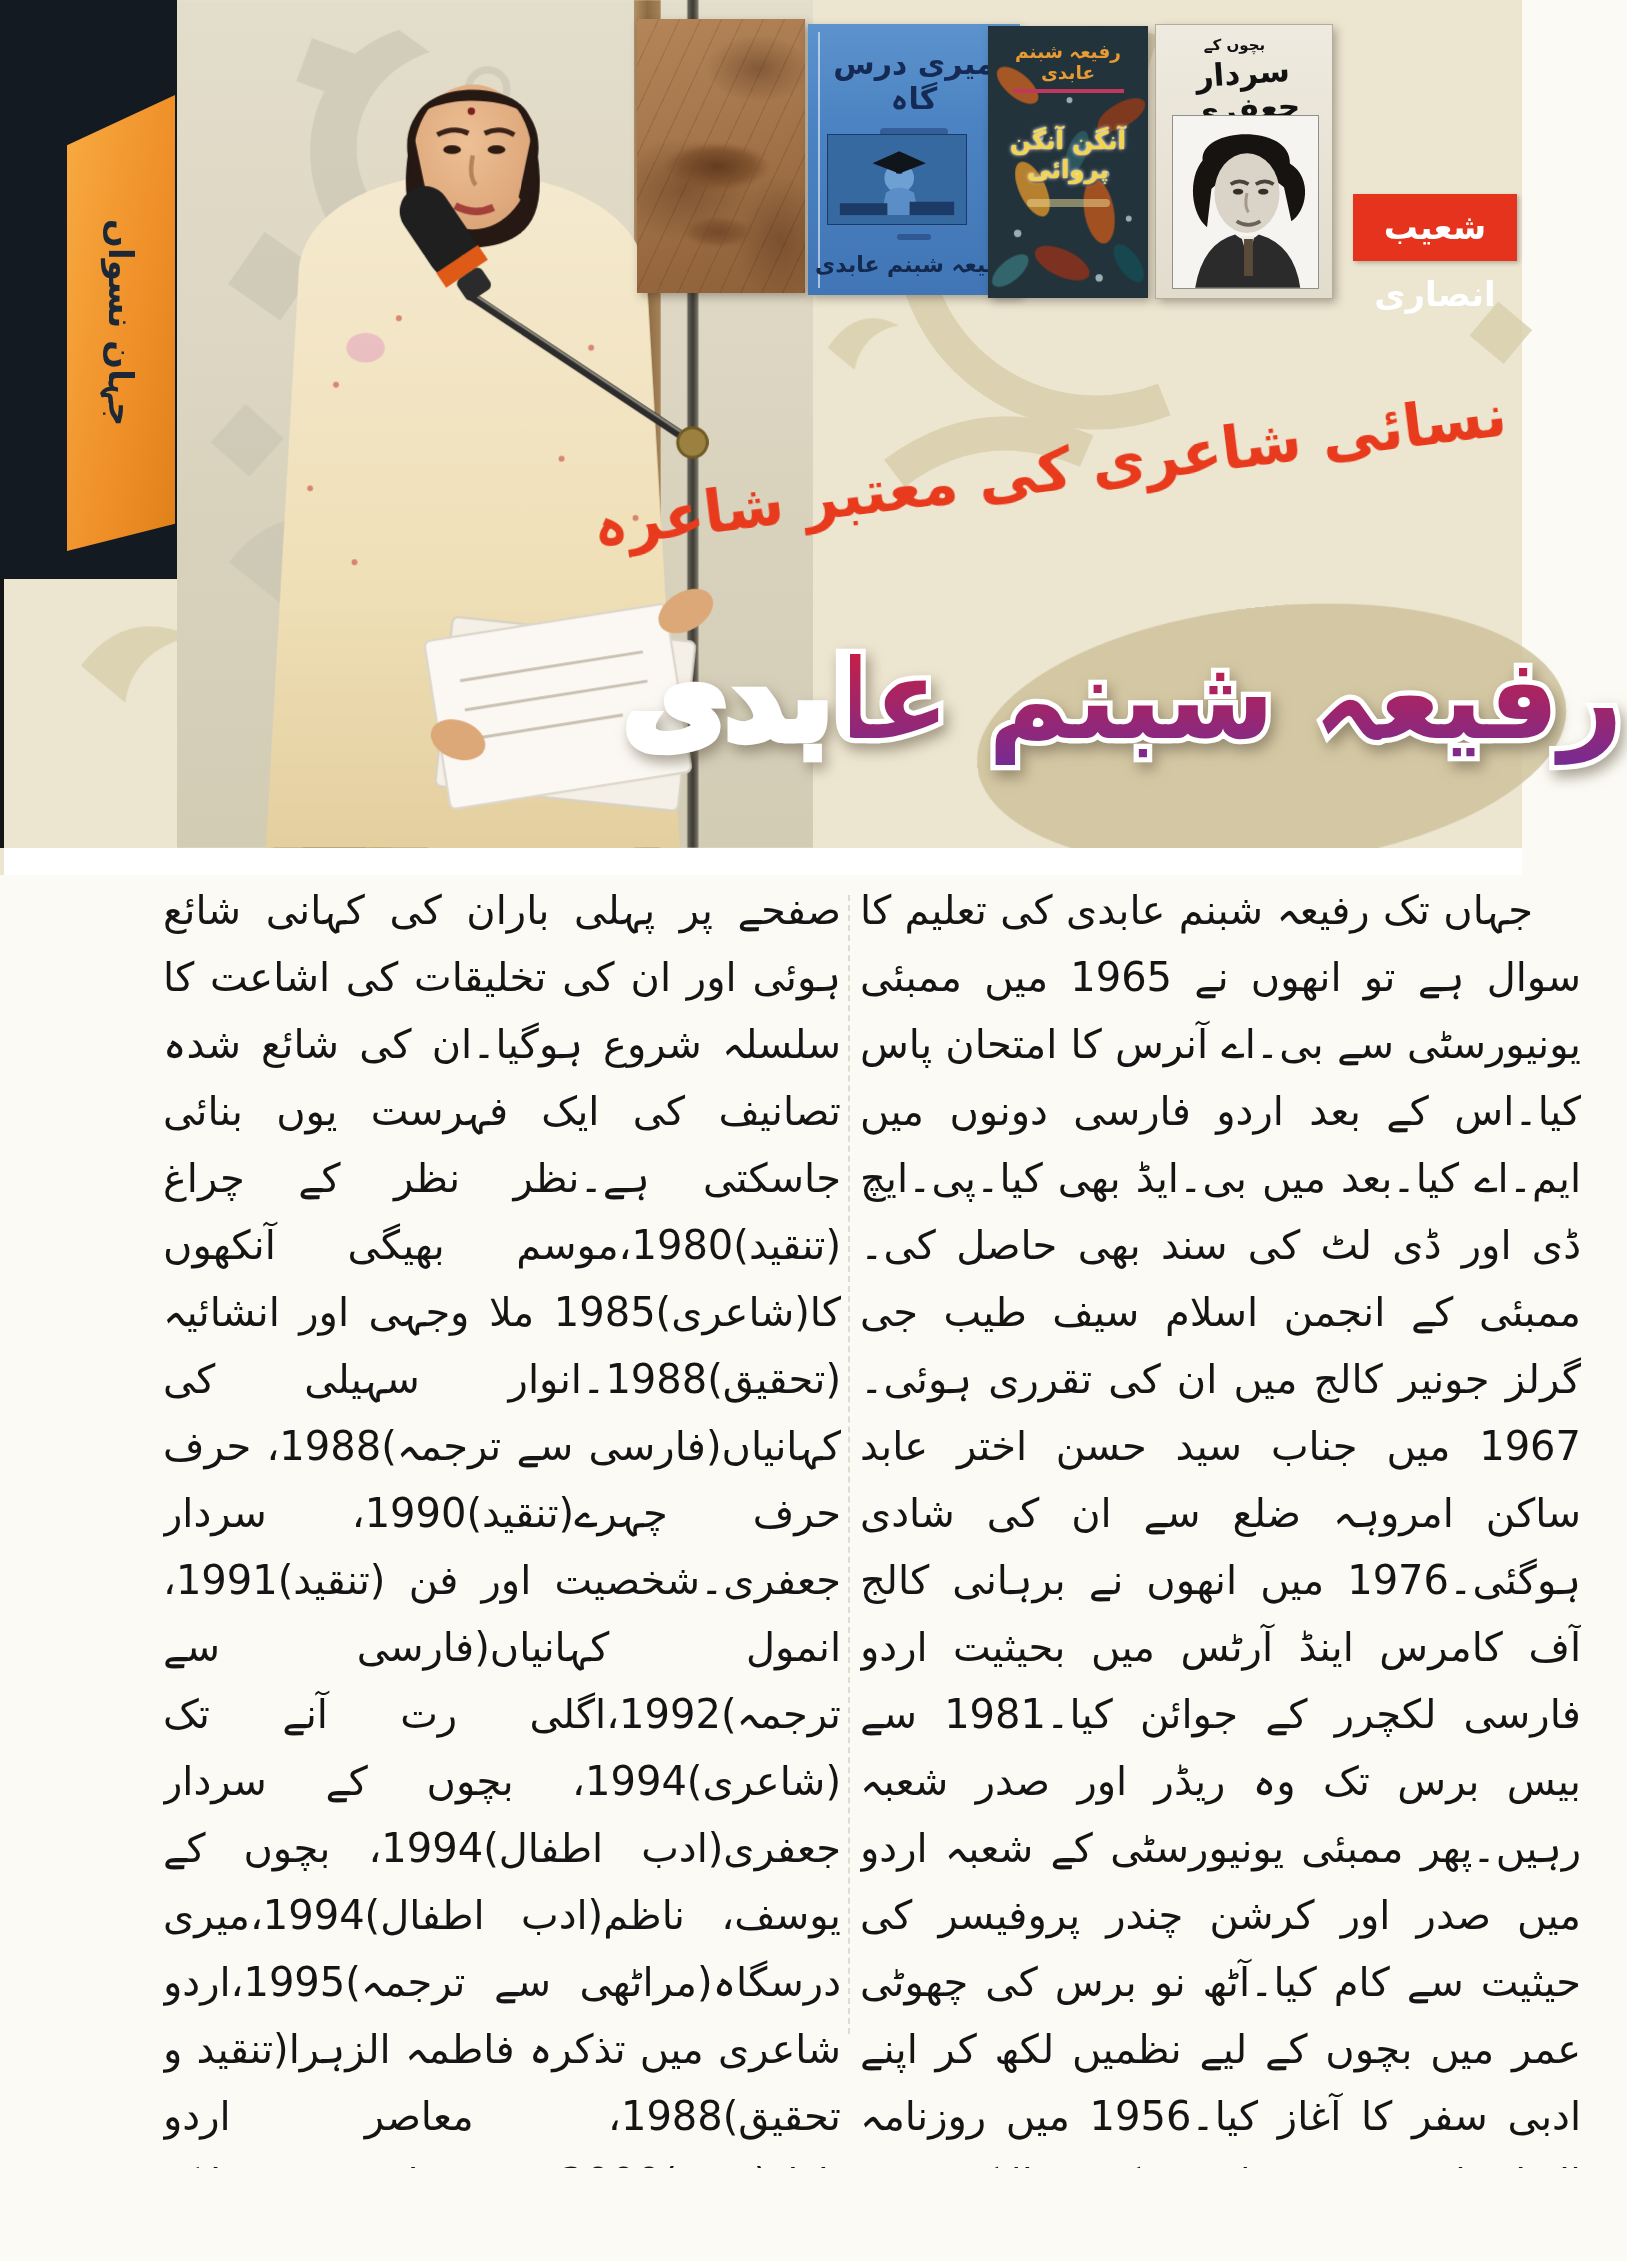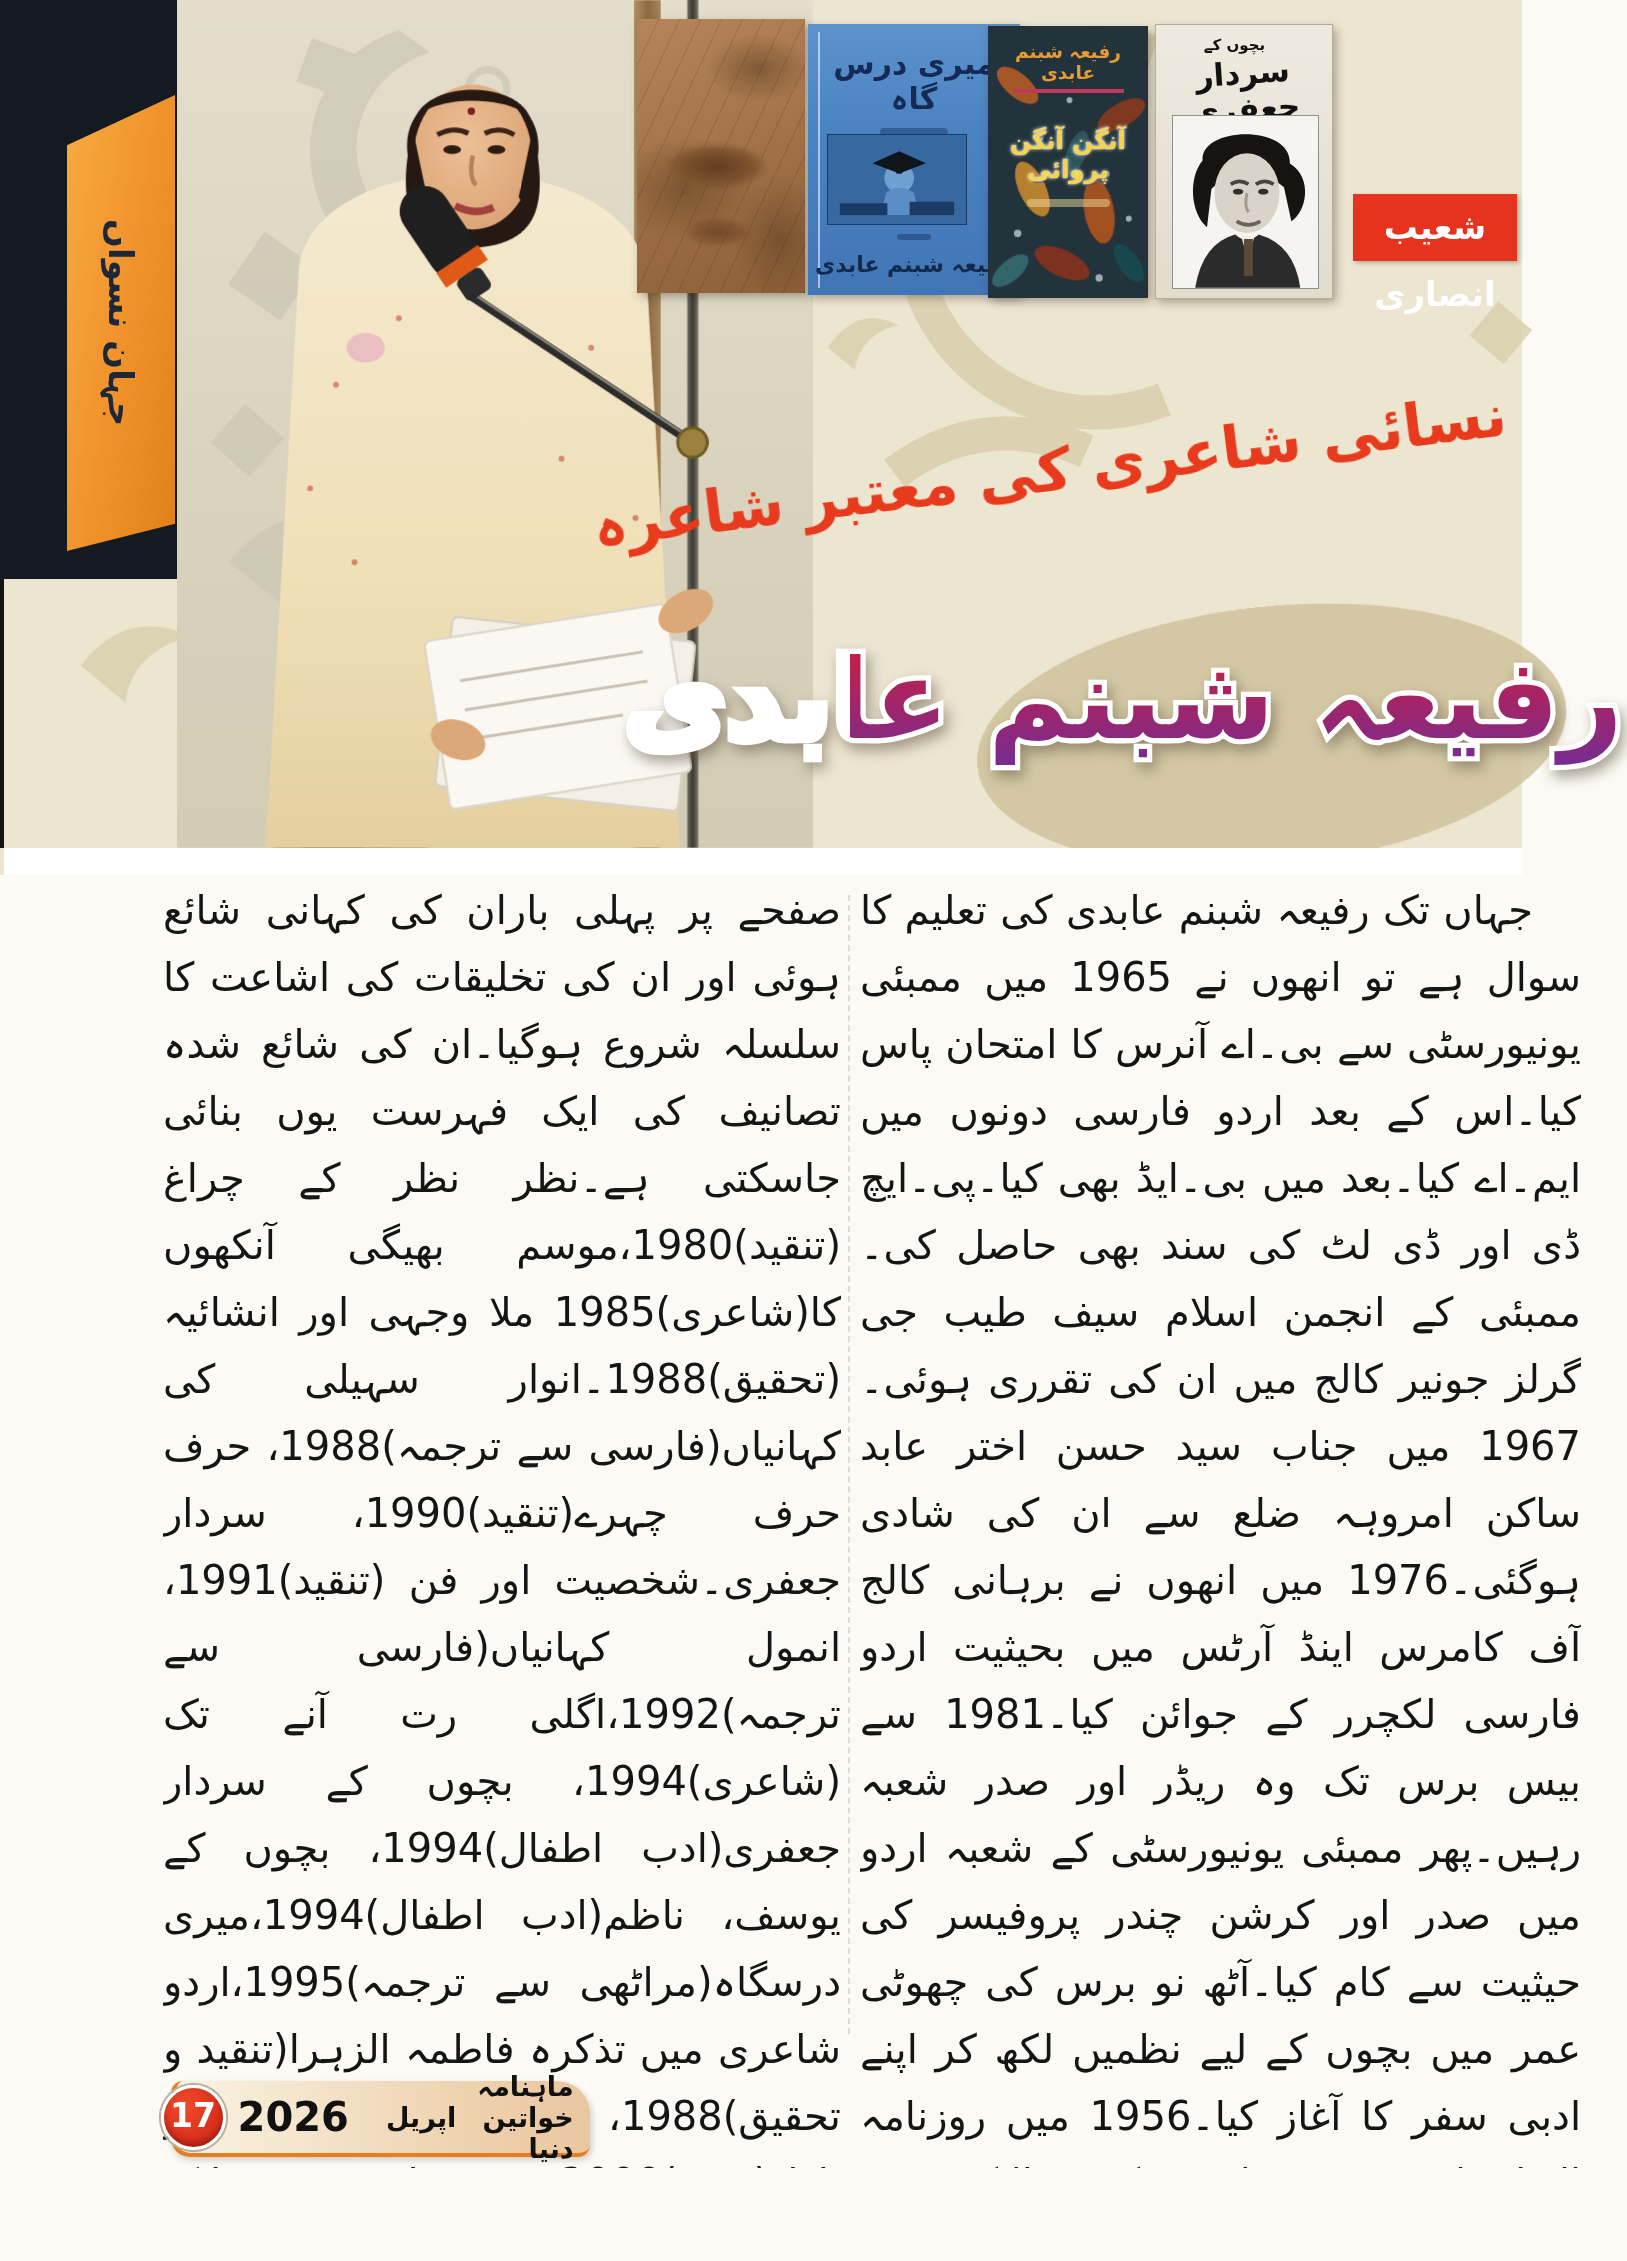--- a/index.html
+++ b/index.html
@@ -335,21 +335,15 @@
 
   <div class="col col-right">
       <p>جہاں تک رفیعہ شبنم عابدی کی تعلیم کا سوال ہے تو انھوں نے 1965 میں ممبئی یونیورسٹی سے بی۔اے آنرس کا امتحان پاس کیا۔اس کے بعد اردو فارسی دونوں میں ایم۔اے کیا۔بعد میں بی۔ایڈ بھی کیا۔پی۔ایچ ڈی اور ڈی لٹ کی سند بھی حاصل کی۔ممبئی کے انجمن اسلام سیف طیب جی گرلز جونیر کالج میں ان کی تقرری ہوئی۔1967 میں جناب سید حسن اختر عابد ساکن امروہہ ضلع سے ان کی شادی ہوگئی۔1976 میں انھوں نے برہانی کالج آف کامرس اینڈ آرٹس میں بحیثیت اردو فارسی لکچرر کے جوائن کیا۔1981 سے بیس برس تک وہ ریڈر اور صدر شعبہ رہیں۔پھر ممبئی یونیورسٹی کے شعبہ اردو میں صدر اور کرشن چندر پروفیسر کی حیثیت سے کام کیا۔آٹھ نو برس کی چھوٹی عمر میں بچوں کے لیے نظمیں لکھ کر اپنے ادبی سفر کا آغاز کیا۔1956 میں روزنامہ 'انقلاب'،ممبئی میں 'بچوں کی دنیا' کے</p>
     </div>
   <div class="divider"></div>
   <div class="col col-left">
       <p>صفحے پر پہلی باران کی کہانی شائع ہوئی اور ان کی تخلیقات کی اشاعت کا سلسلہ شروع ہوگیا۔ان کی شائع شدہ تصانیف کی ایک فہرست یوں بنائی جاسکتی ہے۔نظر نظر کے چراغ (تنقید)1980،موسم بھیگی آنکھوں کا(شاعری)1985 ملا وجہی اور انشائیہ (تحقیق)1988۔انوار سہیلی کی کہانیاں(فارسی سے ترجمہ)1988، حرف حرف چہرے(تنقید)1990، سردار جعفری۔شخصیت اور فن (تنقید)1991، انمول کہانیاں(فارسی سے ترجمہ)1992،اگلی رت آنے تک (شاعری)1994، بچوں کے سردار جعفری(ادب اطفال)1994، بچوں کے یوسف، ناظم(ادب اطفال)1994،میری درسگاہ(مراٹھی سے ترجمہ)1995،اردو شاعری میں تذکرہ فاطمہ الزہرا(تنقید و تحقیق)1988، معاصر اردو ناول(تنقید)2000ء، سردار جعفری:ایک مطالعہ (تحقیق وتنقید)2001،آنگن آنگن پروائی (شاعری)2009،نئی گھٹائیں اتر رہی ہیں(شاعری)2010۔</p>
       <p>رفیعہ شبنم عابدی اردو کی ایک متحرک شاعرہ اور ادیبہ رہی ہیں۔انھوں نے اپنی بنیادی پہچان غزل کی ایک قابل ذکر شاعرہ کی حیثیت سے بنائے رکھنے میں جو کامیابی حاصل کی اس کے پیچھے ایک خاص بات یہ ہے کہ غزل کے فکر و فن کی ایمائیت سے وہ بخوبی واقف ہیں۔انھوں نے نظمیں بھی خوب کہی ہیں لیکن جب ہم ان کی نظموں اور غزلوں کا مطالعہ تقابلی انداز میں کرتے ہیں تو محسوس ہوتا ہے کہ وہ</p>
     </div>
 
-  <div class="footer">
-    <span class="f-mag">ماہنامہ خواتین دنیا</span>
-    <span class="f-month">اپریل</span>
-    <span class="f-year">2026</span>
-    <span class="f-circle">17</span>
-  </div>
 
 </div>
 
 
 </body></html>

